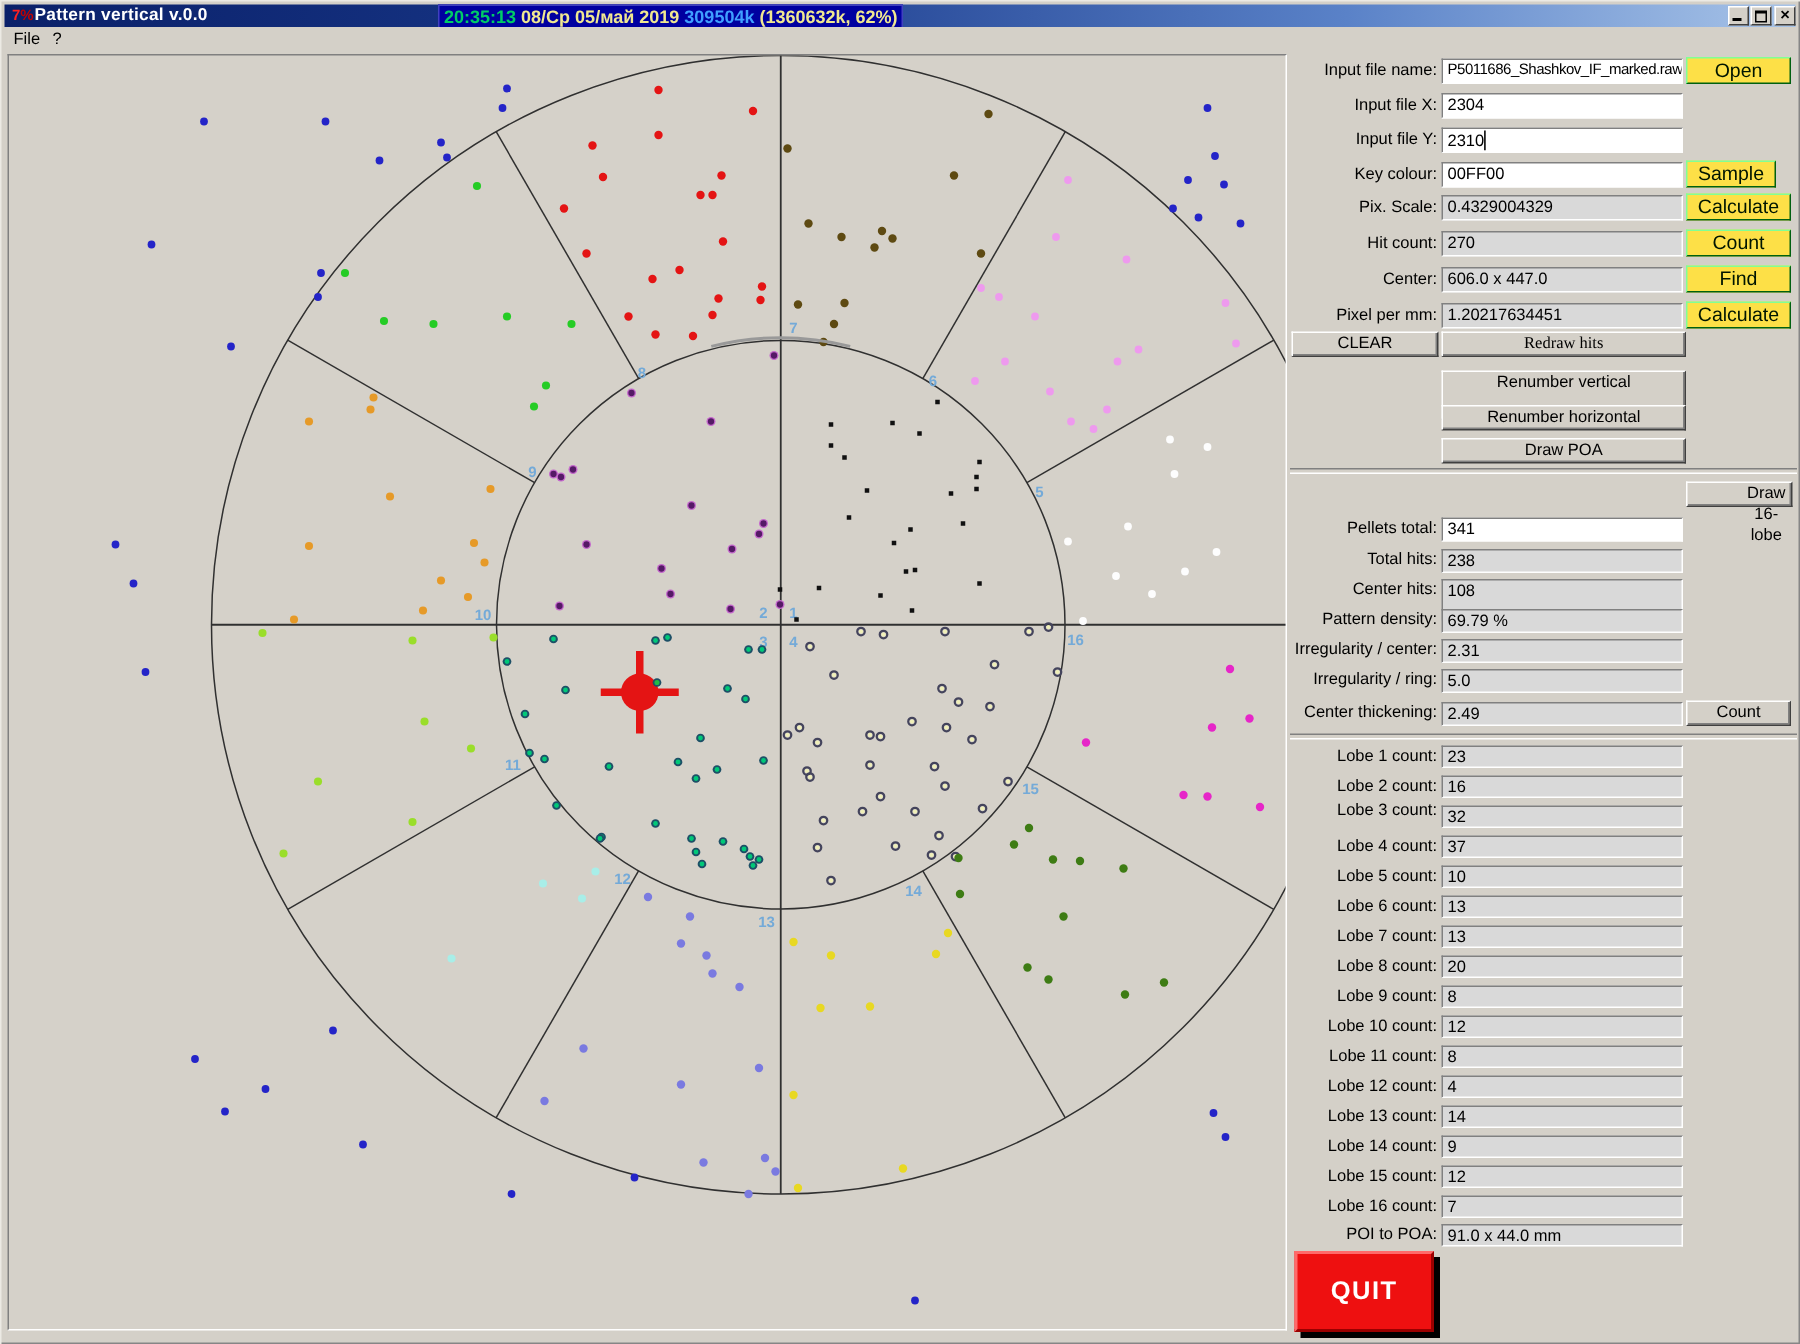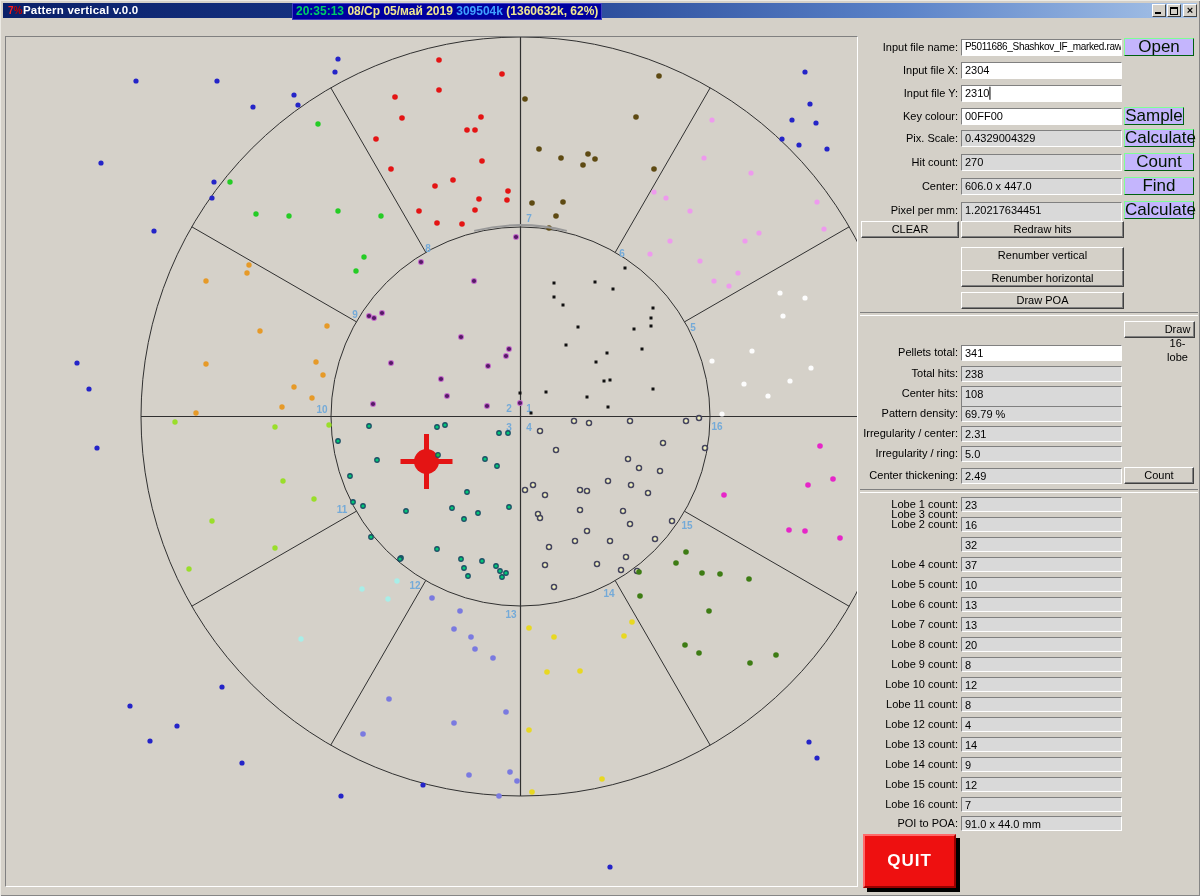--- a/index.html
+++ b/index.html
@@ -27,23 +27,23 @@
   
   #plot{position:absolute;left:5px;top:36px;width:853px;height:851px;
     background:#d5d1c9;border-top:1px solid #808080;border-left:1px solid #808080;
     border-right:1px solid #fff;border-bottom:1px solid #fff;box-sizing:border-box;}
   
   .lab{position:absolute;font-size:11px;color:#000;text-align:right;white-space:nowrap;padding-left:42px;}
   .ent{position:absolute;background:#fff;border:1px solid;
     border-color:#808080 #fff #fff #808080;box-sizing:border-box;height:17px;
     font-size:11px;color:#000;padding:1px 0 0 3px;white-space:nowrap;overflow:hidden;}
   .ro{background:#d9d9d9;}
-  .gbtn{position:absolute;background:#c4b5fd;border:1px solid;
+  .gbtn{position:absolute;background:#fde047;border:1px solid;
     border-color:#80ff95 #006010 #006010 #80ff95;box-sizing:border-box;
-    font-size:17px;color:#001500;text-align:center;}
+    font-size:13px;color:#001500;text-align:center;}
   .btn{position:absolute;background:#d4d0c8;border:1px solid;
     border-color:#fff #404040 #404040 #fff;box-shadow:inset -1px -1px 0 #808080;
     box-sizing:border-box;font-size:11px;color:#000;text-align:center;}
   .sep{position:absolute;height:2px;border-top:1px solid #808080;
     border-bottom:1px solid #fff;}
 </style>
 </head>
 <body>
 <div id="win">
   <div id="titlebar">
@@ -51,20 +51,24 @@
     <span id="titletext">Pattern vertical v.0.0</span>
     <span id="clock"><span style="color:#00cc66">20:35:13</span> <span style="color:#f0e890">08/Ср 05/май 2019</span> <span style="color:#3f9fff">309504k</span> <span style="color:#f0e890">(1360632k, 62%)</span></span>
   </div>
   <div class="tbtn" style="left:1152px;">
       <span style="position:absolute;left:2px;bottom:2px;width:6px;height:2px;background:#000;"></span>
     </div>
   <div class="tbtn" style="left:1167px;">
       <span style="position:absolute;left:2px;top:2px;width:6px;height:5px;border:1px solid #000;border-top-width:2px;"></span>
     </div>
   <div class="tbtn" style="left:1183px;font-size:11px;line-height:11px;font-weight:bold;">×</div>
+  <div id="menubar">
+      <span style="position:absolute;left:6px;top:2px;">File</span>
+      <span style="position:absolute;left:32px;top:2px;">?</span>
+    </div>
   <div id="plot">
   <svg width="851" height="849" viewBox="0 0 851 849" style="position:absolute;left:0;top:0">
   <circle cx="514.5" cy="379.5" r="379.5" fill="none" stroke="#303030" stroke-width="1"></circle>
   <circle cx="514.5" cy="379.5" r="189.5" fill="none" stroke="#303030" stroke-width="1"></circle>
   <line x1="514.5" y1="0" x2="514.5" y2="759" stroke="#303030" stroke-width="1.2"></line>
   <line x1="135.0" y1="379.5" x2="894.0" y2="379.5" stroke="#303030" stroke-width="1.2"></line>
   <line x1="678.6" y1="284.8" x2="843.2" y2="189.8" stroke="#303030" stroke-width="1"></line>
   <line x1="609.2" y1="215.4" x2="704.2" y2="50.8" stroke="#303030" stroke-width="1"></line>
   <line x1="419.8" y1="215.4" x2="324.8" y2="50.8" stroke="#303030" stroke-width="1"></line>
   <line x1="350.4" y1="284.8" x2="185.8" y2="189.8" stroke="#303030" stroke-width="1"></line>
@@ -468,24 +472,24 @@
   <div class="lab" style="right:242px;top:132px;">Pix. Scale:</div>
   <div class="ent ro" style="left:961px;top:130px;width:161px;height:17px;">0.4329004329</div>
   <div class="gbtn" style="left:1124px;top:129px;width:70px;height:18px;line-height:16px;">Calculate</div>
   <div class="lab" style="right:242px;top:156px;">Hit count:</div>
   <div class="ent ro" style="left:961px;top:154px;width:161px;height:17px;">270</div>
   <div class="gbtn" style="left:1124px;top:153px;width:70px;height:18px;line-height:16px;">Count</div>
   <div class="lab" style="right:242px;top:180px;">Center:</div>
   <div class="ent ro" style="left:961px;top:178px;width:161px;height:17px;">606.0 x 447.0</div>
   <div class="gbtn" style="left:1124px;top:177px;width:70px;height:18px;line-height:16px;">Find</div>
   <div class="lab" style="right:242px;top:204px;">Pixel per mm:</div>
-  <div class="ent ro" style="left:961px;top:202px;width:161px;height:35px;">1.20217634451</div>
+  <div class="ent ro" style="left:961px;top:202px;width:161px;height:17px;">1.20217634451</div>
   <div class="gbtn" style="left:1124px;top:201px;width:70px;height:18px;line-height:16px;">Calculate</div>
   <div class="btn" style="left:861px;top:221px;width:98px;height:17px;line-height:14px;">CLEAR</div>
-  <div class="btn" style="left:961px;top:221px;width:163px;height:17px;line-height:14px;">Redraw hits</div>
+  <div class="btn" style="left:961px;top:221px;width:163px;height:17px;line-height:14px;font-family:Liberation Serif, serif;">Redraw hits</div>
   <div class="btn" style="left:961px;top:247px;width:163px;height:33px;line-height:14px;">Renumber vertical</div>
   <div class="btn" style="left:961px;top:270px;width:163px;height:17px;line-height:14px;">Renumber horizontal</div>
   <div class="btn" style="left:961px;top:292px;width:163px;height:17px;line-height:14px;">Draw POA</div>
   <div class="sep" style="left:860px;top:312px;width:338px;"></div>
   <div class="btn" style="left:1124px;top:321px;width:71px;height:17px;line-height:14px;padding-left:36px;">Draw 16-lobe</div>
   <div class="lab" style="right:242px;top:346px;">Pellets total:</div>
   <div class="ent" style="left:961px;top:345px;width:161px;height:16px;">341</div>
   <div class="lab" style="right:242px;top:367px;">Total hits:</div>
   <div class="ent ro" style="left:961px;top:366px;width:161px;height:16px;">238</div>
   <div class="lab" style="right:242px;top:387px;">Center hits:</div>
@@ -497,21 +501,21 @@
   <div class="lab" style="right:242px;top:447px;">Irregularity / ring:</div>
   <div class="ent ro" style="left:961px;top:446px;width:161px;height:16px;">5.0</div>
   <div class="lab" style="right:242px;top:469px;">Center thickening:</div>
   <div class="ent ro" style="left:961px;top:468px;width:161px;height:16px;">2.49</div>
   <div class="btn" style="left:1124px;top:467px;width:70px;height:17px;line-height:14px;">Count</div>
   <div class="sep" style="left:860px;top:489px;width:338px;"></div>
   <div class="lab" style="right:242px;top:498px;">Lobe 1 count:</div>
   <div class="ent ro" style="left:961px;top:497px;width:161px;height:15px;">23</div>
   <div class="lab" style="right:242px;top:518px;">Lobe 2 count:</div>
   <div class="ent ro" style="left:961px;top:517px;width:161px;height:15px;">16</div>
-  <div class="lab" style="right:242px;top:508px;">Lobe 3 count:</div>
+  <div class="lab" style="right:242px;top:534px;">Lobe 3 count:</div>
   <div class="ent ro" style="left:961px;top:537px;width:161px;height:15px;">32</div>
   <div class="lab" style="right:242px;top:558px;">Lobe 4 count:</div>
   <div class="ent ro" style="left:961px;top:557px;width:161px;height:15px;">37</div>
   <div class="lab" style="right:242px;top:578px;">Lobe 5 count:</div>
   <div class="ent ro" style="left:961px;top:577px;width:161px;height:15px;">10</div>
   <div class="lab" style="right:242px;top:598px;">Lobe 6 count:</div>
   <div class="ent ro" style="left:961px;top:597px;width:161px;height:15px;">13</div>
   <div class="lab" style="right:242px;top:618px;">Lobe 7 count:</div>
   <div class="ent ro" style="left:961px;top:617px;width:161px;height:15px;">13</div>
   <div class="lab" style="right:242px;top:638px;">Lobe 8 count:</div>

